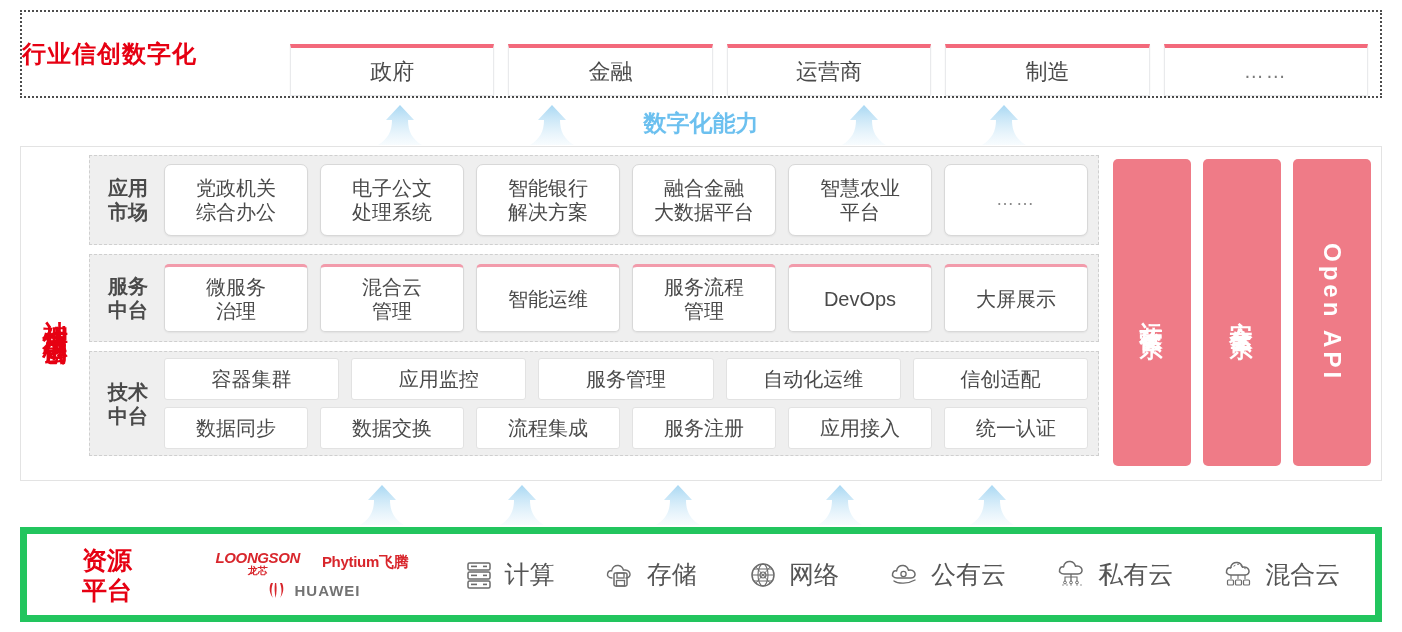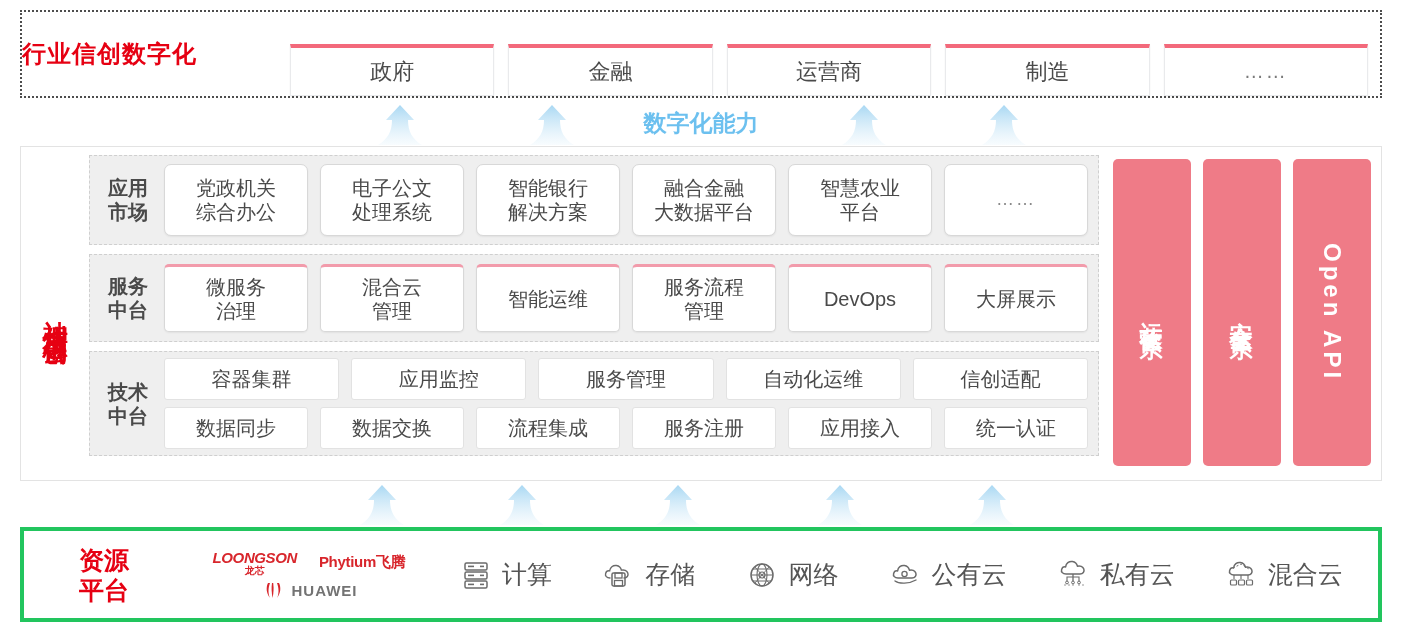--- a/index.html
+++ b/index.html
@@ -117,21 +117,21 @@
   }
   .pillar .vtext{letter-spacing:5px;}
   .pillar.api .vtext{text-orientation:sideways;letter-spacing:4px;font-size:24px;}
 
   
   .low-strip{position:absolute;left:20px;top:483px;width:1362px;height:42px;}
 
   
   .res-band{
     position:absolute;left:20px;top:527px;width:1362px;height:95px;
-    background:#ffffff;border:4px solid #22c55e;box-sizing:border-box;
+    background:#ffffff;border:7px solid #22c55e;box-sizing:border-box;
     display:flex;align-items:center;
   }
   .res-title{
     flex:0 0 160px;width:160px;text-align:center;
     color:#e60012;font-weight:bold;font-size:25px;line-height:1.2;
   }
   .res-logos{
     flex:0 0 250px;width:250px;
     display:flex;flex-direction:column;align-items:center;justify-content:center;gap:6px;
   }

